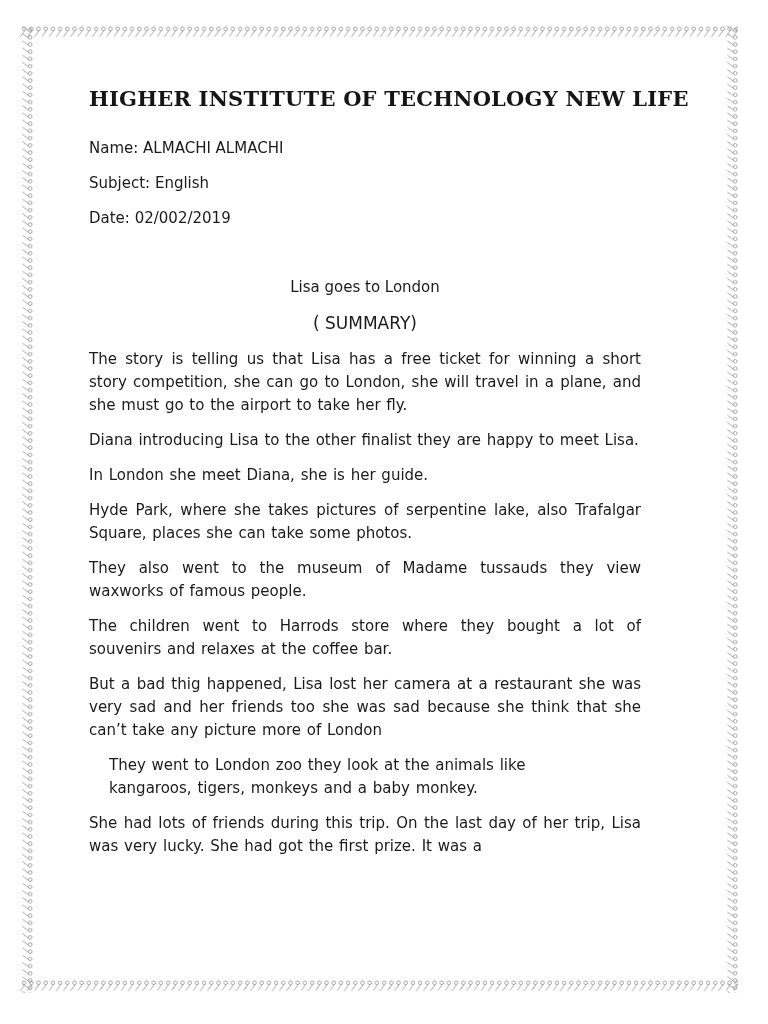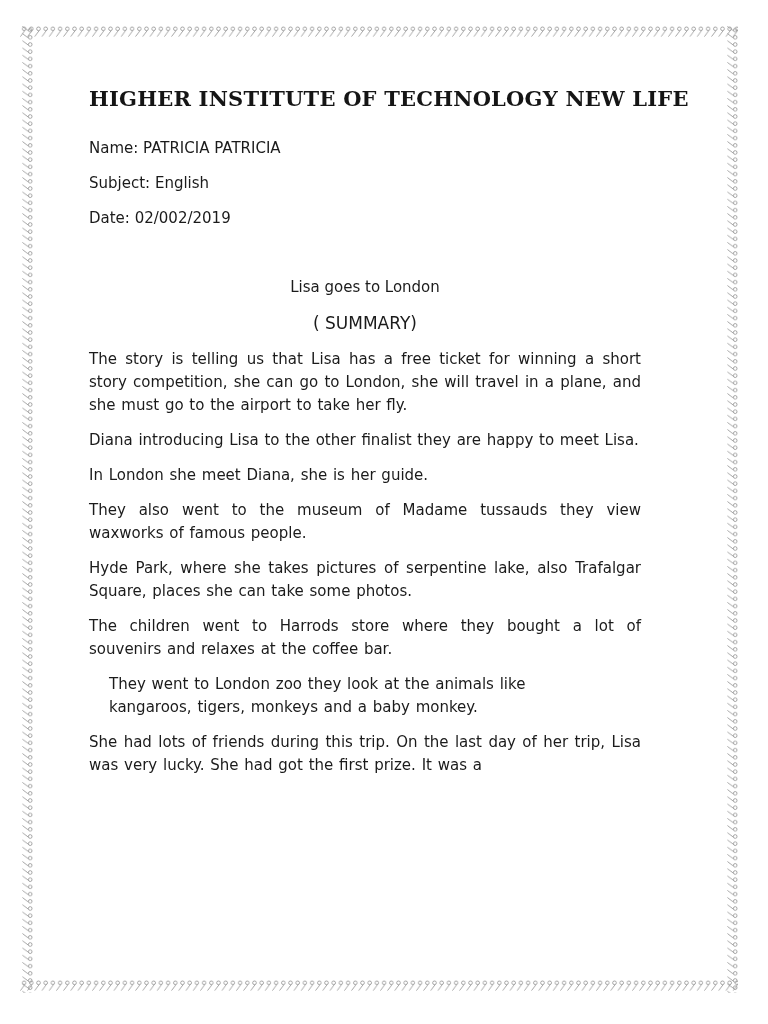--- a/index.html
+++ b/index.html
@@ -124,43 +124,44 @@
     </defs>
     <rect x="0" y="0" width="13" height="967" fill="url(#pat-right)"></rect>
   </svg>
 
   <div class="content">
 
     <h1 class="institution">HIGHER INSTITUTE OF TECHNOLOGY NEW LIFE</h1>
 
     <div class="meta-line">
       <span>Name:</span>
-      <span>PATRICIA PATRICIA</span>
+      <span>ALMACHI ALMACHI</span>
     </div>
 
     <div class="meta-line">
       <span>Subject:</span>
       <span>English</span>
     </div>
 
     <div class="meta-line">
       <span>Date:</span>
       <span>02/002/2019</span>
     </div>
 
     <div class="story-title">Lisa goes to London</div>
 
     <div class="summary-heading">( SUMMARY)</div>
 
     <div class="body-text">
       <p>The story is telling us that Lisa has a free ticket for winning a short story competition, she can go to London, she will travel in a plane, and she must go to the airport to take her fly.</p>
       <p>Diana introducing Lisa to the other finalist they are happy to meet Lisa.</p>
       <p>In London she meet Diana, she is her guide.</p>
+      <p>Hyde Park, where she takes pictures of serpentine lake, also Trafalgar Square, places she can take some photos.</p>
       <p>They also went to the museum of Madame tussauds they view waxworks of famous people.</p>
-      <p>Hyde Park, where she takes pictures of serpentine lake, also Trafalgar Square, places she can take some photos.</p>
       <p>The children went to Harrods store where they bought a lot of souvenirs and relaxes at the coffee bar.</p>
+      <p>But a bad thig happened, Lisa lost her camera at a restaurant she was very sad and her friends too she was sad because she think that she can’t take any picture more of London</p>
       <p class="two-line">They went to London zoo they look at the animals like
 kangaroos, tigers, monkeys and a baby monkey.</p>
       <p>She had lots of friends during this trip. On the last day of her trip, Lisa was very lucky. She had got the first prize. It was a</p>
     </div>
 
   </div>
 </div>
 
 </body></html>

